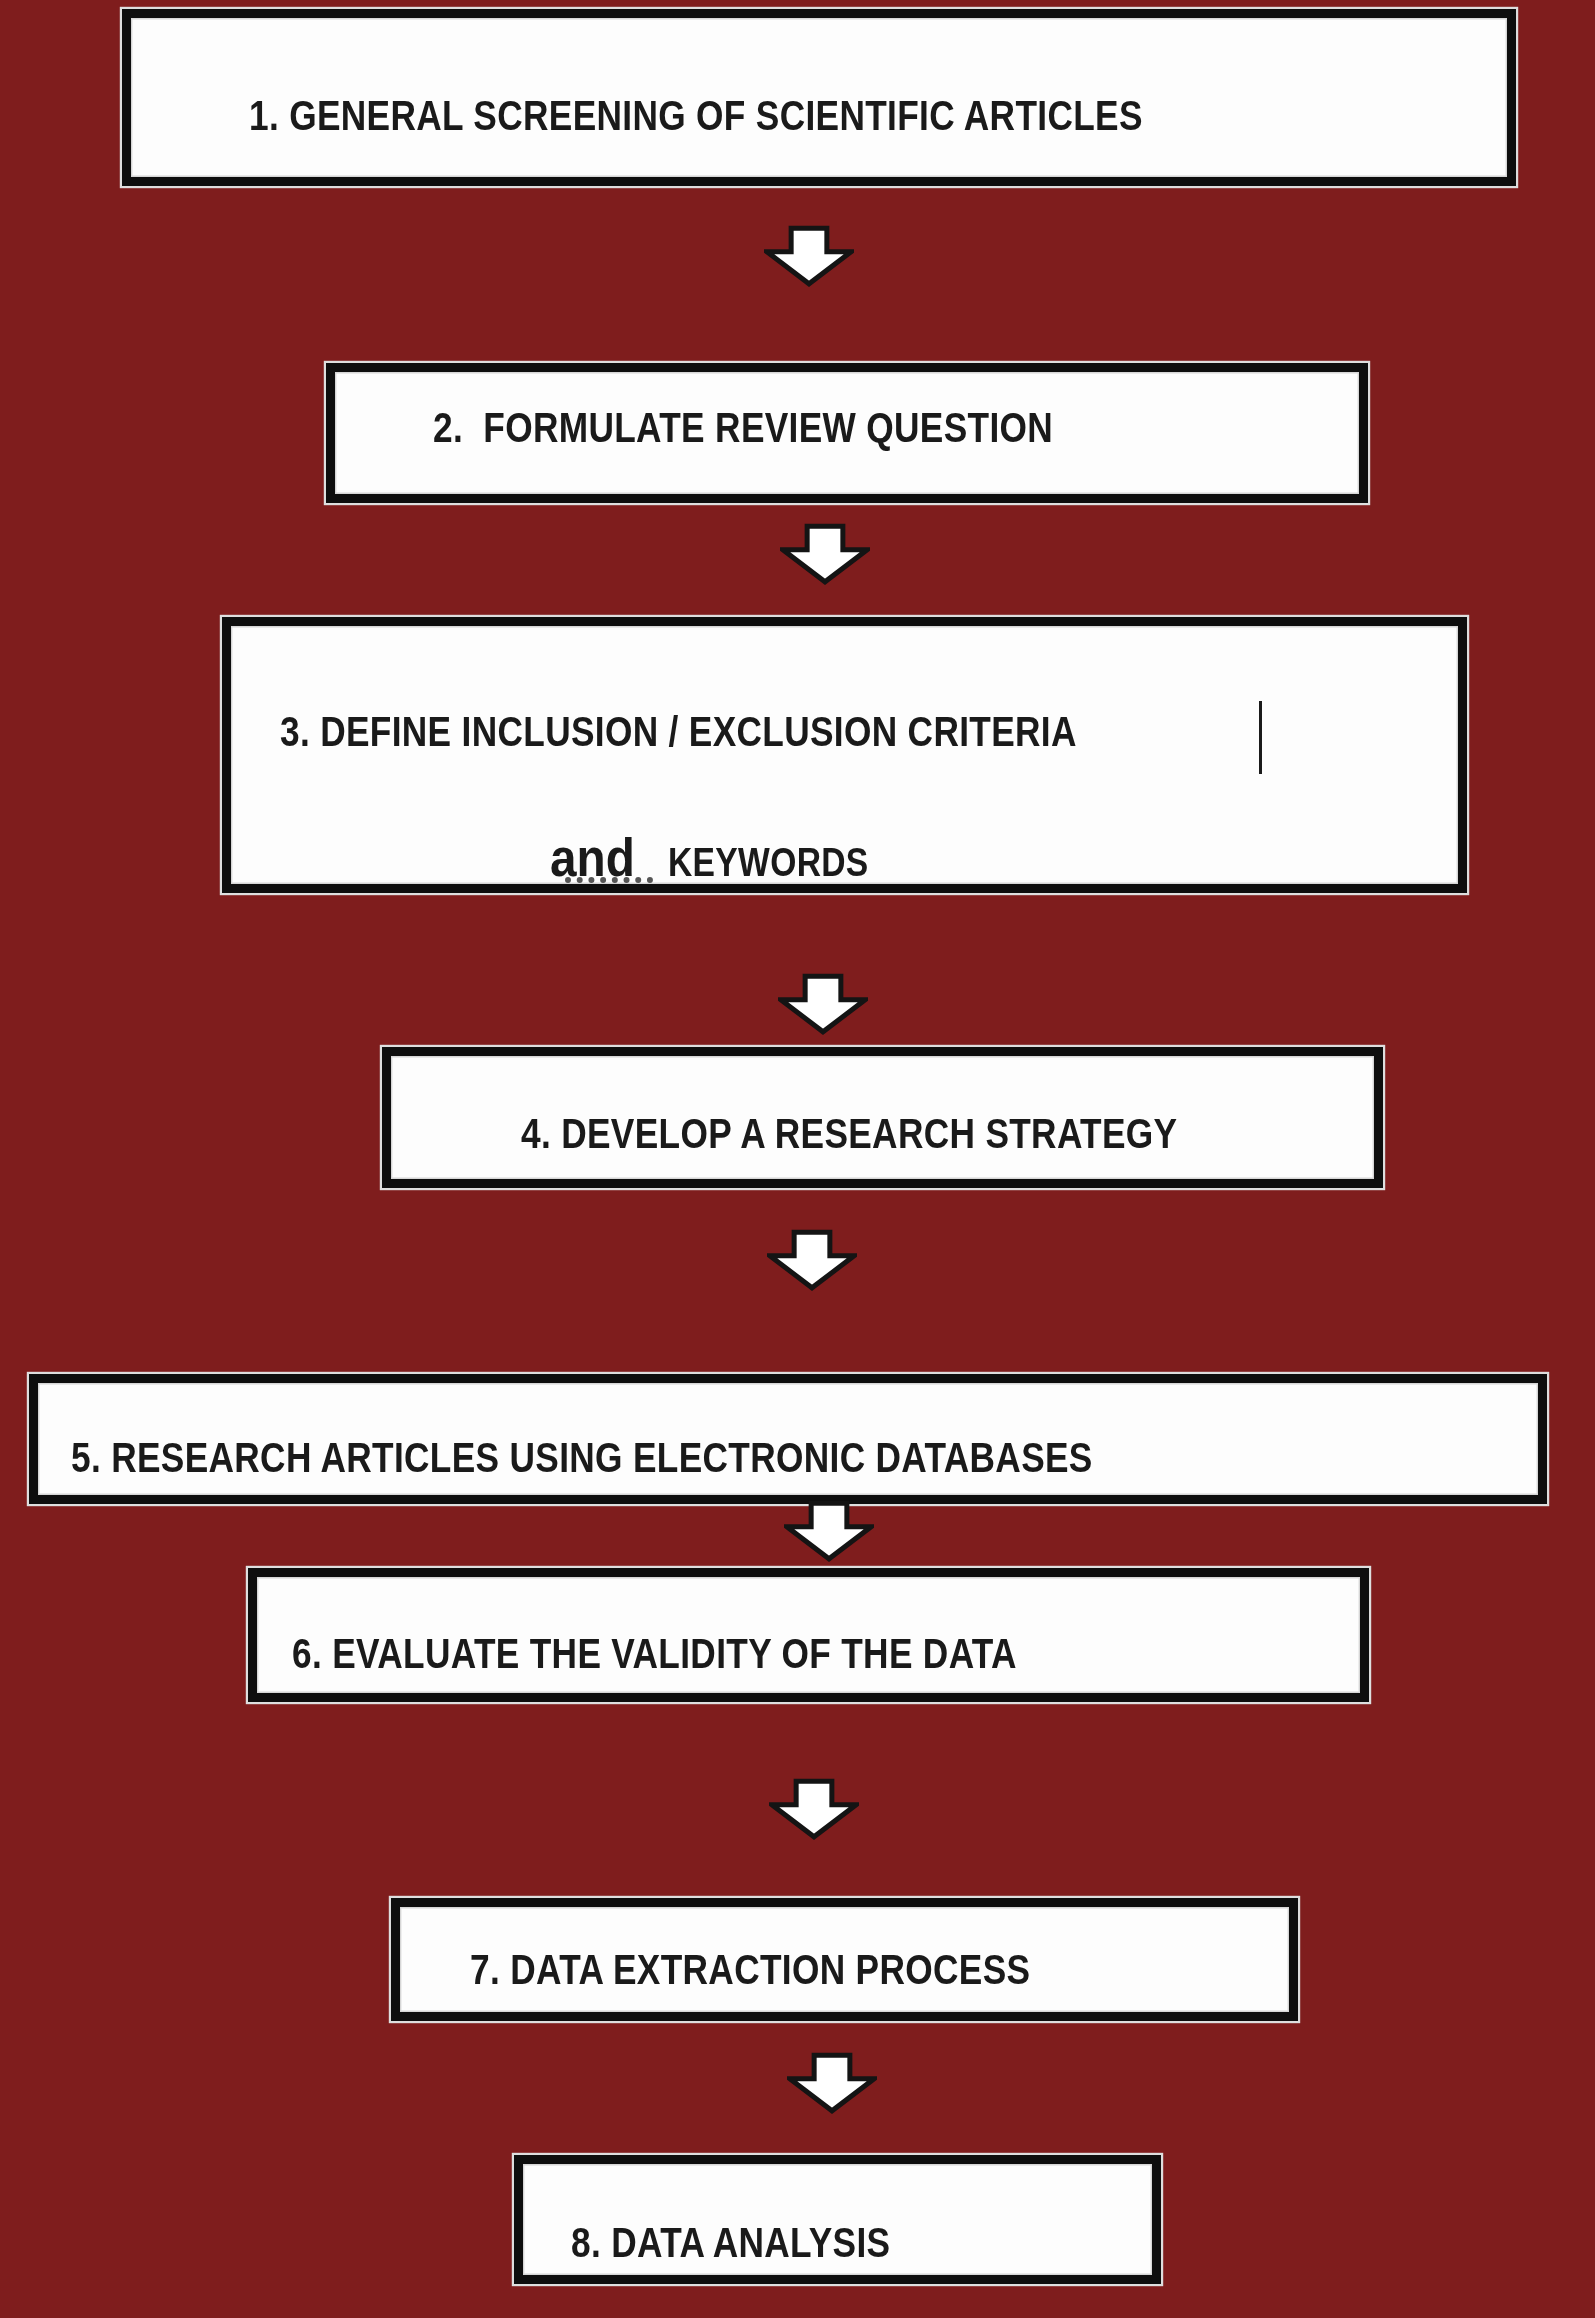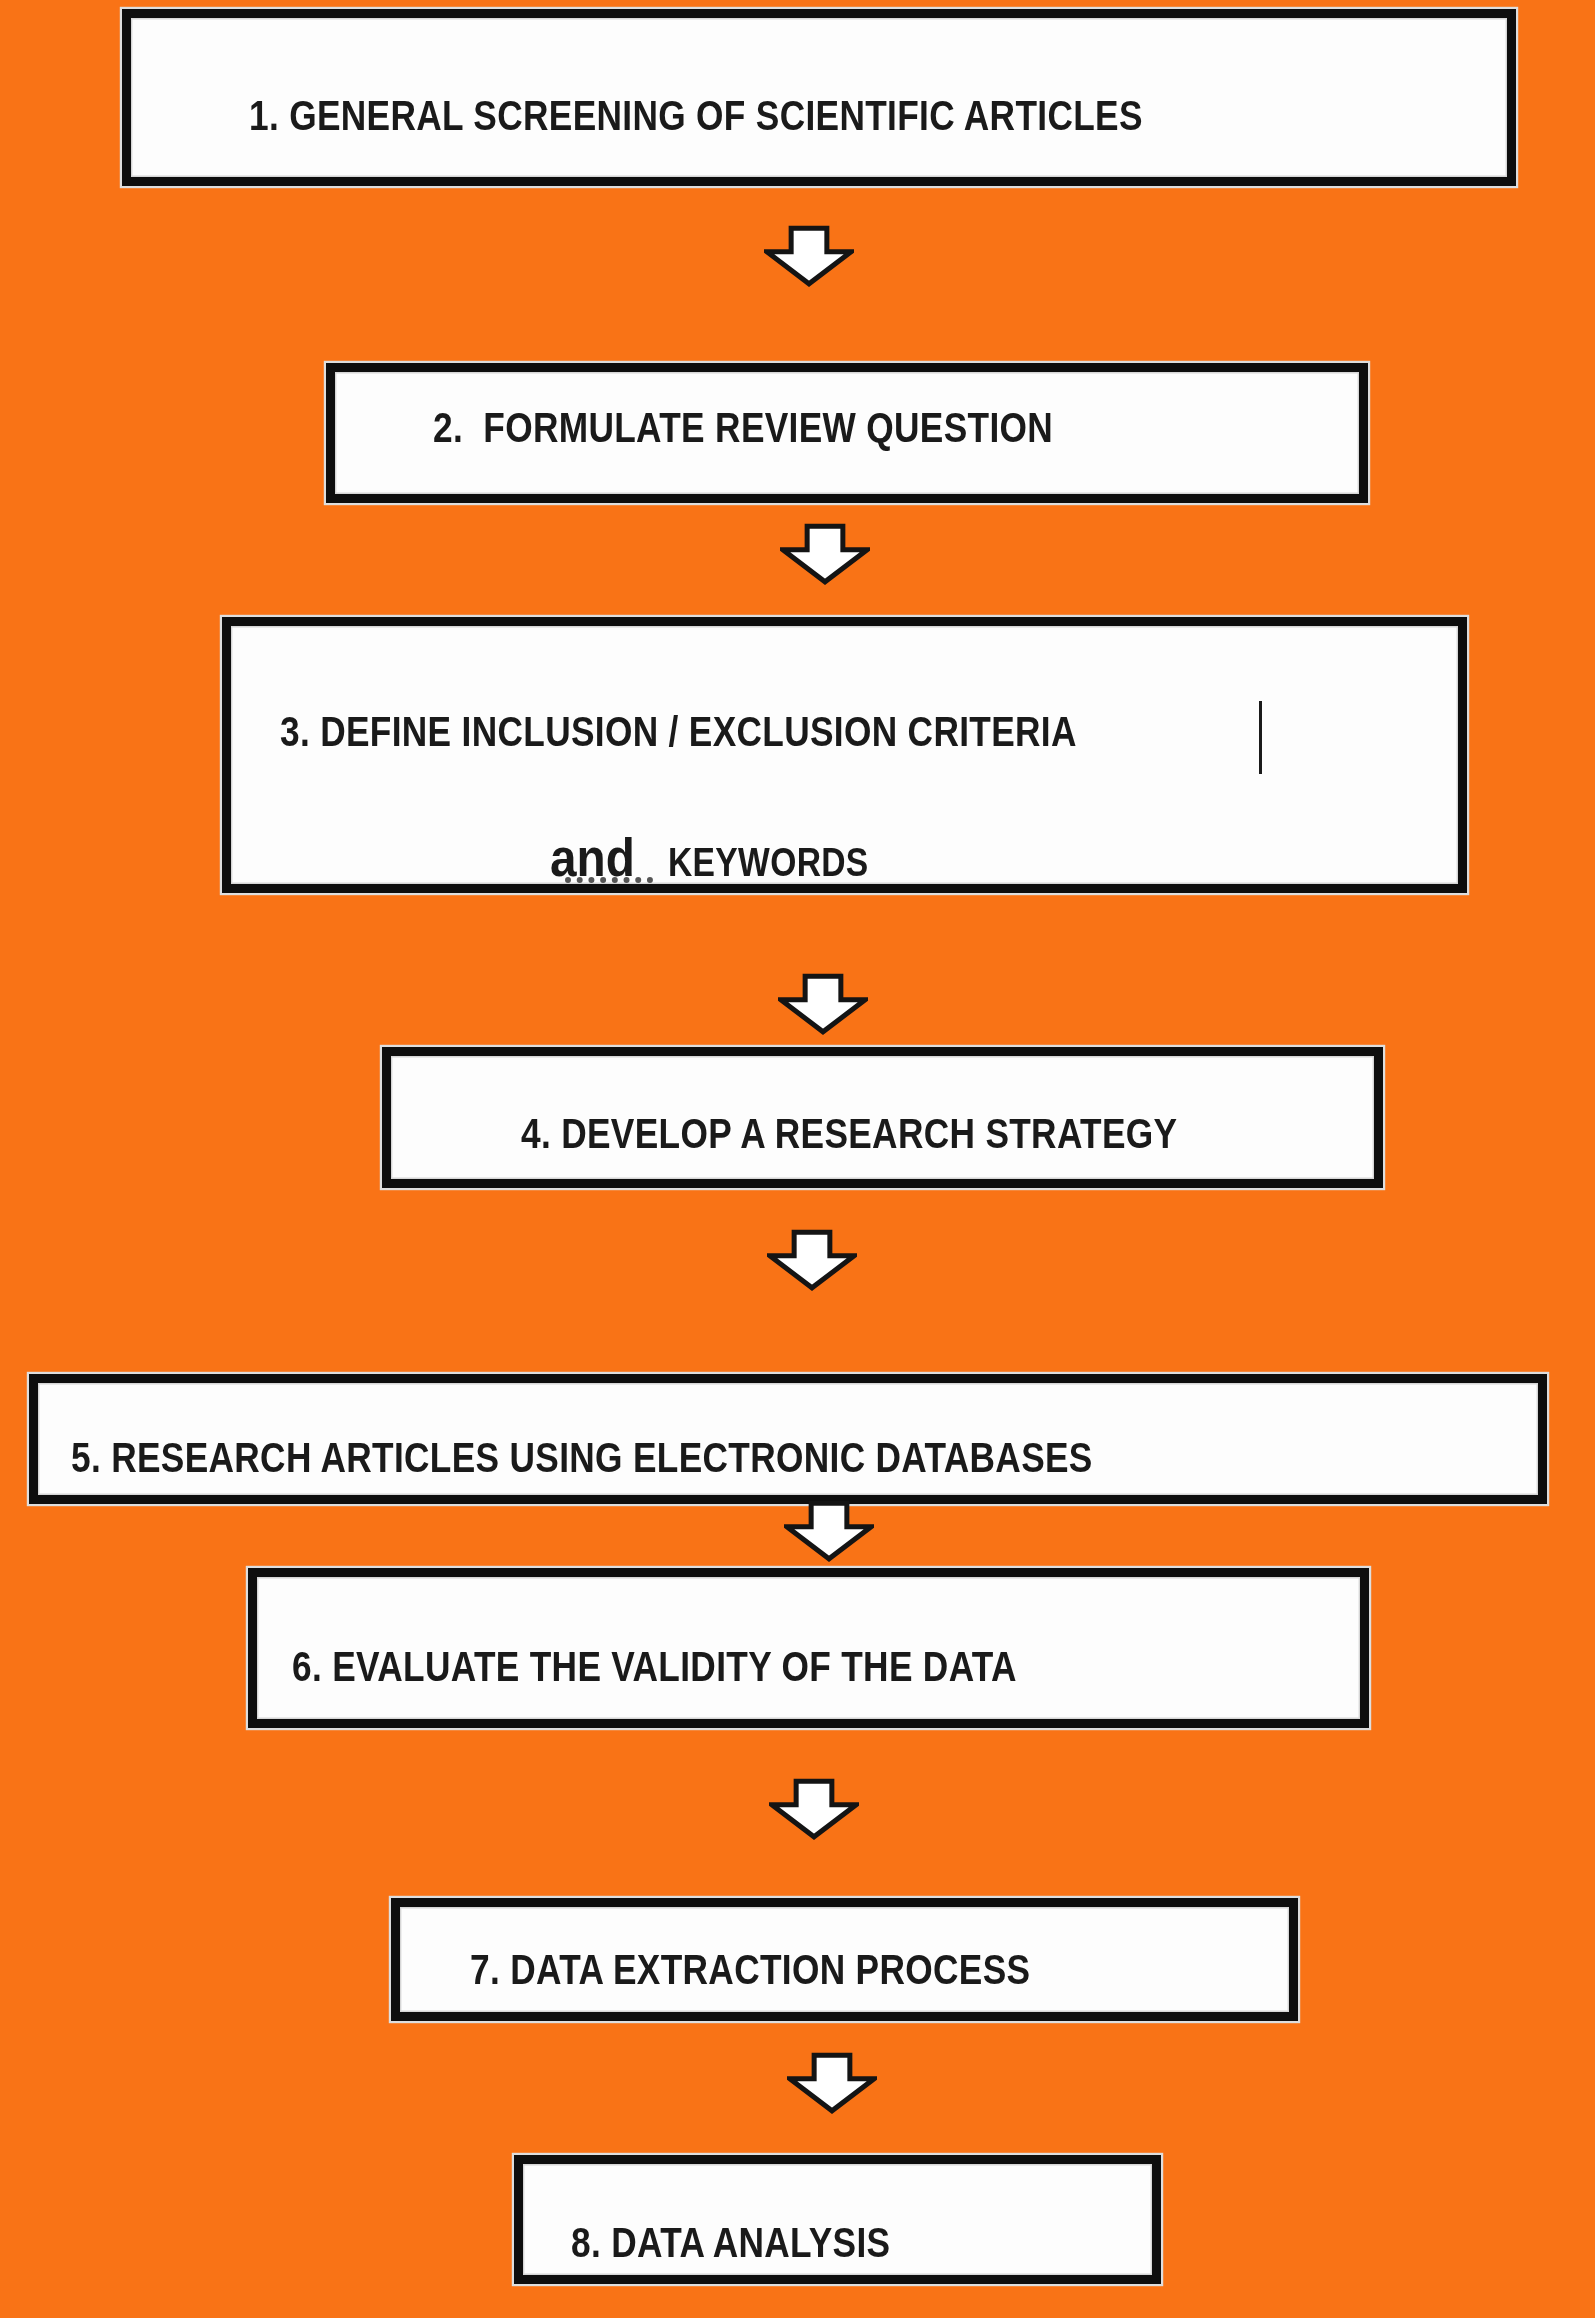--- a/index.html
+++ b/index.html
@@ -1,39 +1,39 @@
 <!DOCTYPE html>
 <html style="font-size:11.5px"><head>
 <meta charset="utf-8">
 <style>
   html,body { margin:0; padding:0; background:#ffffff; }
   .canvas {
     position:relative; width:1595px; height:2319px;
-    background:#f97316; overflow:hidden;
+    background:#7f1d1d; overflow:hidden;
     font-family:"Liberation Sans", sans-serif; color:#161616;
   }
   .box {
     position:absolute; box-sizing:border-box;
     border:9.3px solid #0e0e0e; background:#fdfdfd;
     display:flex; align-items:center;
     box-shadow:0 0 0 2.2px #dedede, inset 0 0 0 1.4px #d6d6d6;
   }
   .btext {
     display:inline-block; font-weight:700; font-size:43px;
     letter-spacing:0.4px; white-space:pre; color:#1a1a1a;
     transform:scaleX(0.82); transform-origin:left center;
     position:relative;
   }
   
   .b1{left:122px;top:8.6px;width:1394px;height:177px;padding-left:118px;}
   .b2{left:326px;top:363px;width:1042px;height:140px;padding-left:98px;}
   .b3{left:222px;top:617px;width:1245px;height:276px;}
   .b4{left:382px;top:1047px;width:1001px;height:141px;padding-left:130px;}
   .b5{left:29px; top:1360px;width:1518px;height:130px;padding-left:33px;margin-top:14px;}
-  .b6{left:248px;top:1568px;width:1121px;height:160px;padding-left:35px;}
+  .b6{left:248px;top:1568px;width:1121px;height:134px;padding-left:35px;}
   .b7{left:391px;top:1898px;width:907px;height:123px;padding-left:70px;}
   .b8{left:514px;top:2155px;width:647px; height:129px;padding-left:48px;}
   
   .t1{top:18.7px} .t2{top:-5.7px} .t4{top:16px} .t5{top:18.7px}
   .t6{top:18.7px} .t7{top:10px} .t8{top:23px}
   
   .line1 { position:absolute; left:49px; top:72px; height:67px; display:flex; align-items:center; }
   .cursor-bar { width:2.9px; height:73px; background:#1b1b1b; margin-left:7.2px; position:relative; top:5.7px; }
   .line2 { position:absolute; left:319px; top:201px; display:flex; align-items:baseline; gap:24px; }
   .and-text {

